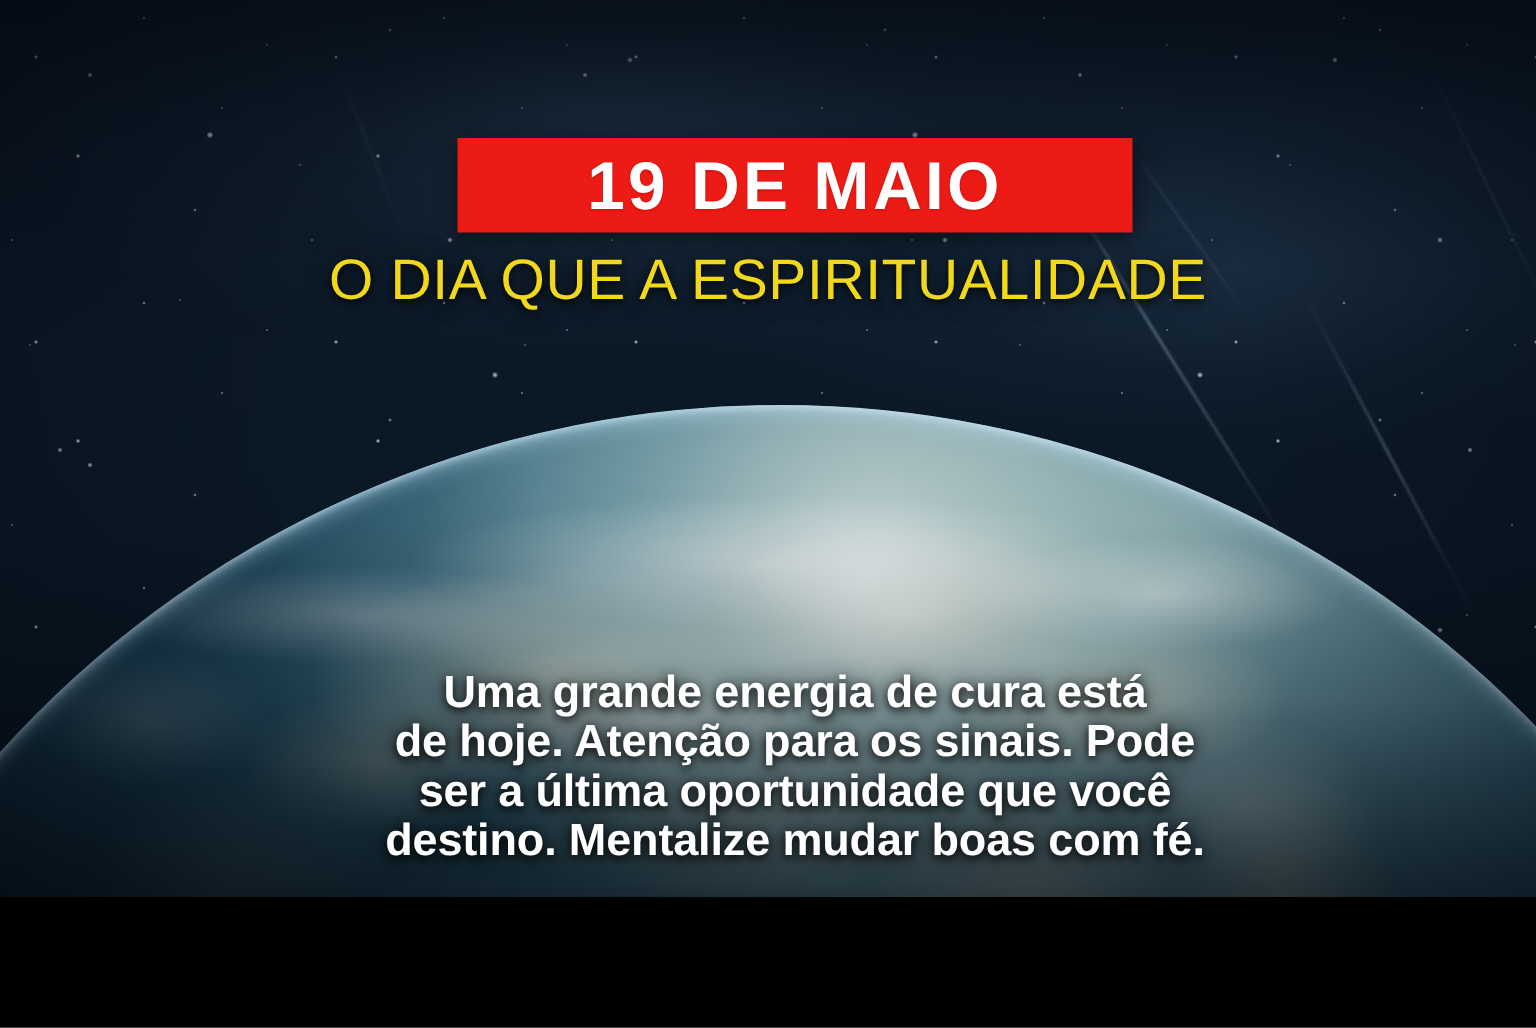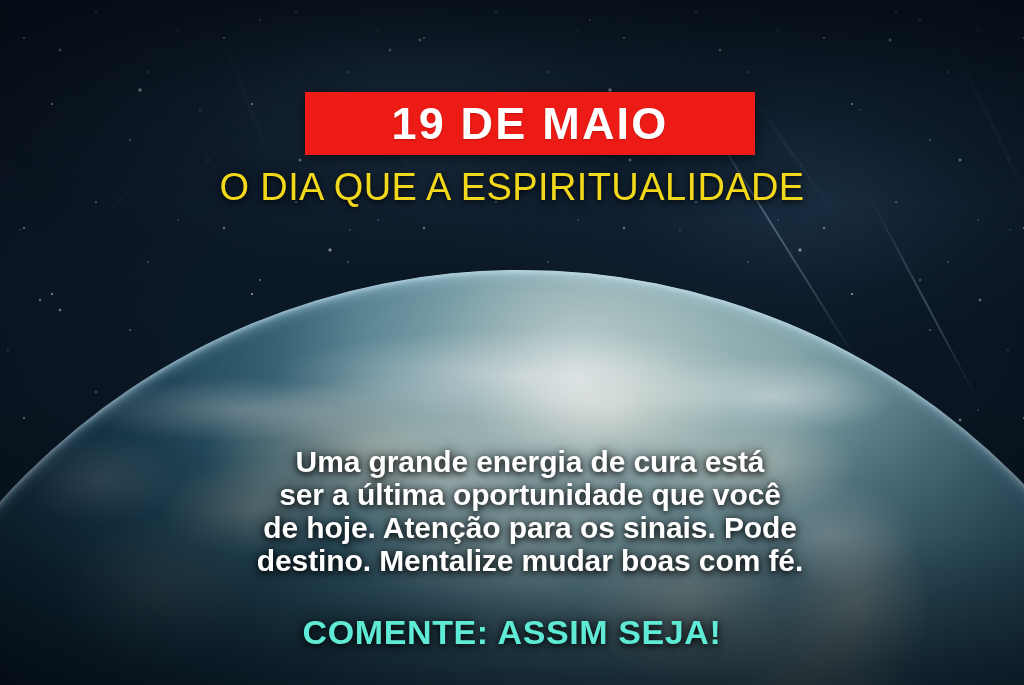--- a/index.html
+++ b/index.html
@@ -8,21 +8,21 @@
     padding: 0;
     background: #000;
   }
   body {
     font-family: "Liberation Sans", sans-serif;
   }
 
   #poster {
     position: relative;
     width: 1024px;
-    height: 685px;
+    height: 598px;
     overflow: hidden;
     background: #060d16;
     user-select: none;
   }
 
   
   .bg-space {
     position: absolute;
     inset: 0;
     background:
@@ -335,21 +335,21 @@
     <div class="date-banner">
       <span class="date-banner-text">19 DE MAIO</span>
     </div>
 
     <div class="headline">
       <span class="hl-line">O DIA QUE A ESPIRITUALIDADE</span>
     </div>
 
     <div class="body-copy">
       <span class="bc-line">Uma grande energia de cura está</span>
+      <span class="bc-line">de hoje. Atenção para os sinais. Pode</span>
       <span class="bc-line">ser a última oportunidade que você</span>
-      <span class="bc-line">de hoje. Atenção para os sinais. Pode</span>
       <span class="bc-line">destino. Mentalize mudar boas com fé.</span>
     </div>
 
     <div class="cta">COMENTE: ASSIM SEJA!</div>
 
   </div>
 </div>
 
 </body></html>

